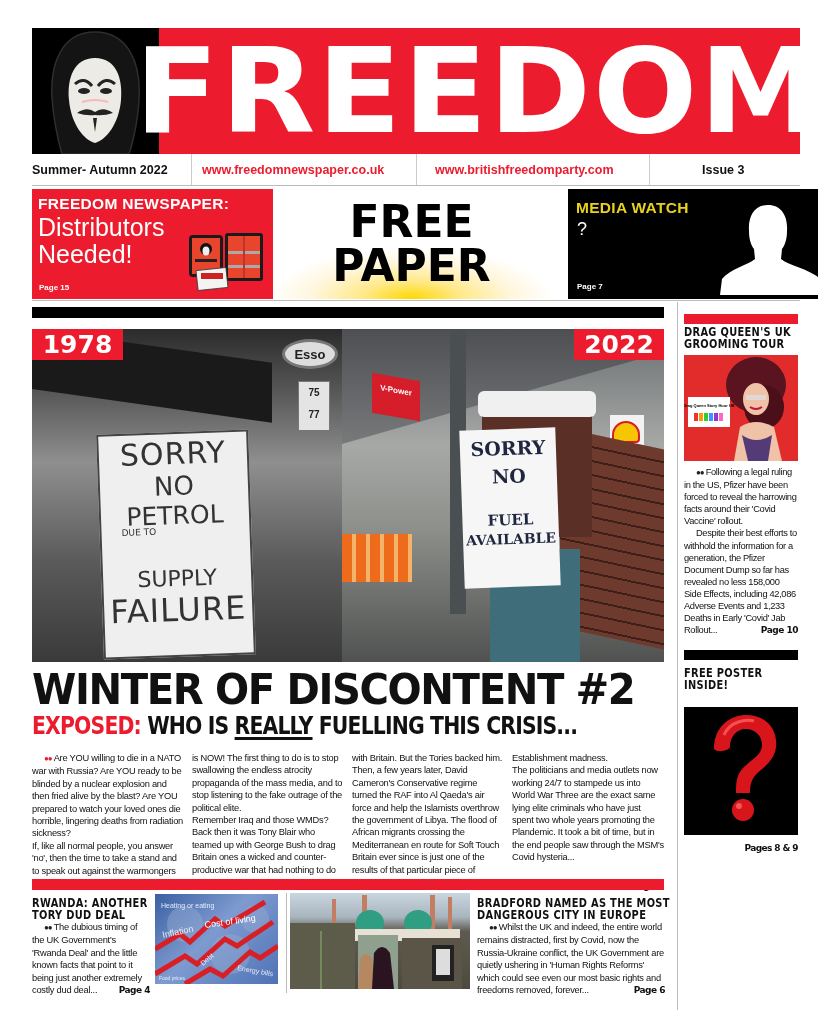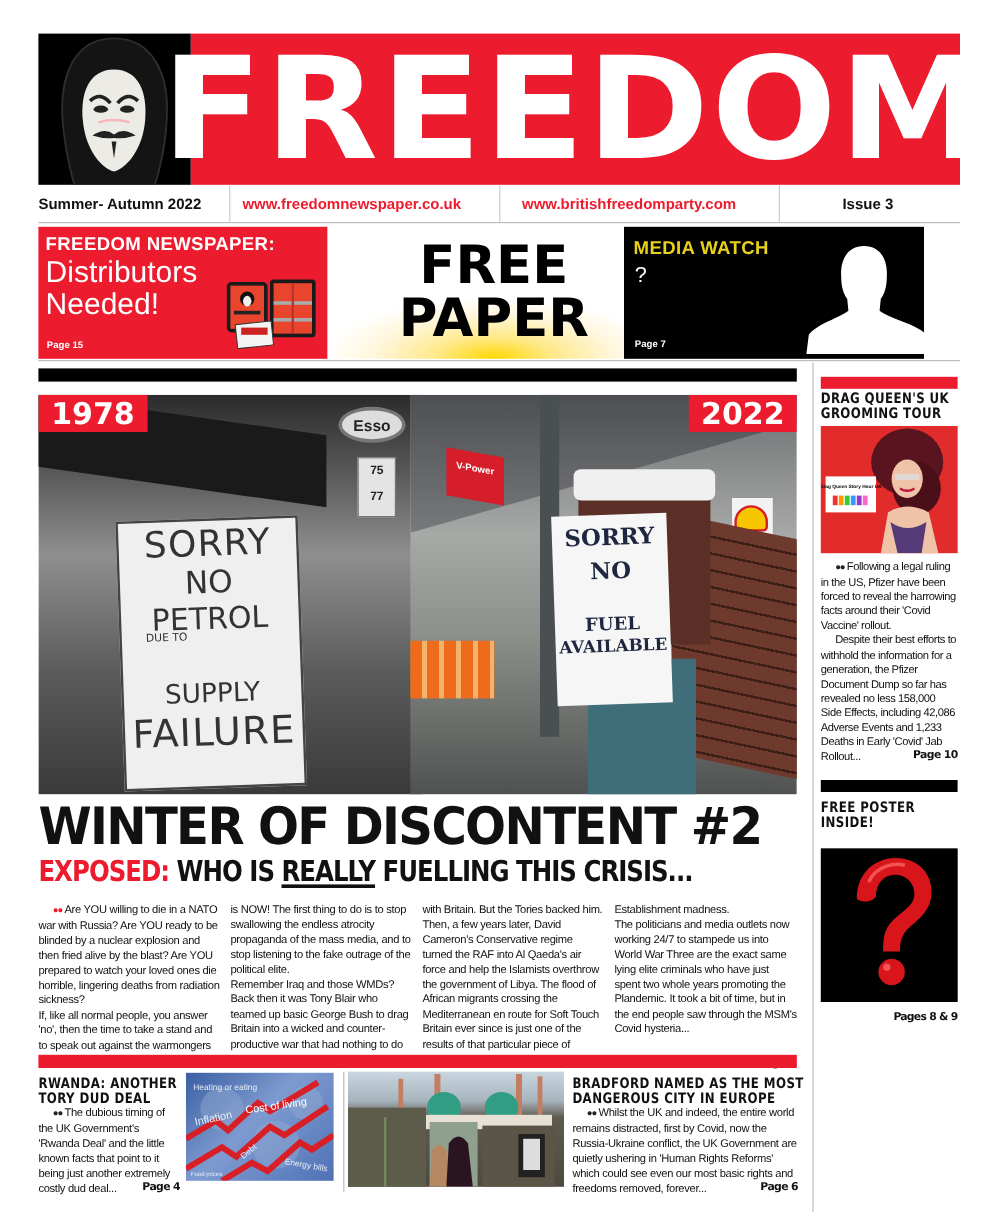--- a/index.html
+++ b/index.html
@@ -19,21 +19,21 @@
   
   .promo-dist { left: 32px; top: 189px; width: 241px; height: 110px; background: #ec1c2e; color: #fff; padding: 6px 6px; overflow: hidden; }
   .promo-dist .h1 { font-weight: bold; font-size: 15.5px; letter-spacing: 0.3px; }
   .promo-dist .h2 { font-size: 25px; line-height: 26px; margin-top: 1px; }
   .promo-dist .pg { position: absolute; left: 7px; bottom: 7px; font-size: 8px; font-weight: bold; }
   .vest { position: absolute; right: 6px; top: 42px; width: 80px; height: 60px; }
 
   .promo-free { left: 273px; top: 189px; width: 277px; height: 110px; background: radial-gradient(ellipse 60% 55% at 50% 100%, #ffd800 0%, #ffe98a 30%, #fff6dc 60%, #ffffff 85%); display: flex; flex-direction: column; align-items: center; justify-content: center; }
   .promo-free span { font-family: "DejaVu Sans", sans-serif; font-weight: bold; font-size: 44px; line-height: 44px; color: #000; letter-spacing: 0px; }
 
-  .promo-media { left: 520px; top: 189px; width: 250px; height: 110px; background: #000; color: #fff; overflow: hidden; }
+  .promo-media { left: 568px; top: 189px; width: 250px; height: 110px; background: #000; color: #fff; overflow: hidden; }
   .promo-media .h1 { position: absolute; left: 8px; top: 10px; font-weight: bold; font-size: 15.5px; color: #e9d21c; letter-spacing: 0.3px; }
   .promo-media .q { position: absolute; left: 9px; top: 30px; font-size: 18px; }
   .promo-media .pg { position: absolute; left: 9px; bottom: 8px; font-size: 8px; font-weight: bold; }
   .silhouette { position: absolute; right: 0; top: 10px; width: 100px; height: 96px; }
 
   
   .rule-top { left: 32px; top: 300px; width: 768px; height: 1px; background: #bbb; }
   .colrule { left: 677px; top: 302px; width: 1px; height: 708px; background: #bbb; }
   .blackbar { left: 32px; top: 307px; width: 632px; height: 11px; background: #000; }
 
@@ -220,21 +220,21 @@
   <span>FUELLING THIS CRISIS...</span>
 </div>
 
 <div class="abs cols">
   <div class="col">
     <p><span class="indent"></span><span class="bullets">●●</span><span>Are YOU willing to die in a NATO war with Russia? Are YOU ready to be blinded by a nuclear explosion and then fried alive by the blast? Are YOU prepared to watch your loved ones die horrible, lingering deaths from radiation sickness?</span></p>
     <p>If, like all normal people, you answer 'no', then the time to take a stand and to speak out against the warmongers</p>
   </div>
   <div class="col">
     <p>is NOW! The first thing to do is to stop swallowing the endless atrocity propaganda of the mass media, and to stop listening to the fake outrage of the political elite.</p>
-    <p>Remember Iraq and those WMDs? Back then it was Tony Blair who teamed up basic George Bush to drag Britain into a wicked and counter-productive war that had nothing to do</p>
+    <p>Remember Iraq and those WMDs? Back then it was Tony Blair who teamed up with George Bush to drag Britain ones a wicked and counter-productive war that had nothing to do</p>
   </div>
   <div class="col">
     <p>with Britain. But the Tories backed him. Then, a few years later, David Cameron's Conservative regime turned the RAF into Al Qaeda's air force and help the Islamists overthrow the government of Libya. The flood of African migrants crossing the Mediterranean en route for Soft Touch Britain ever since is just one of the results of that particular piece of</p>
   </div>
   <div class="col">
     <p>Establishment madness.</p>
     <p>The politicians and media outlets now working 24/7 to stampede us into World War Three are the exact same lying elite criminals who have just spent two whole years promoting the Plandemic. It took a bit of time, but in the end people saw through the MSM's Covid hysteria...</p>
     <div class="cont">Continued on Page 2</div>
   </div>
 </div>

